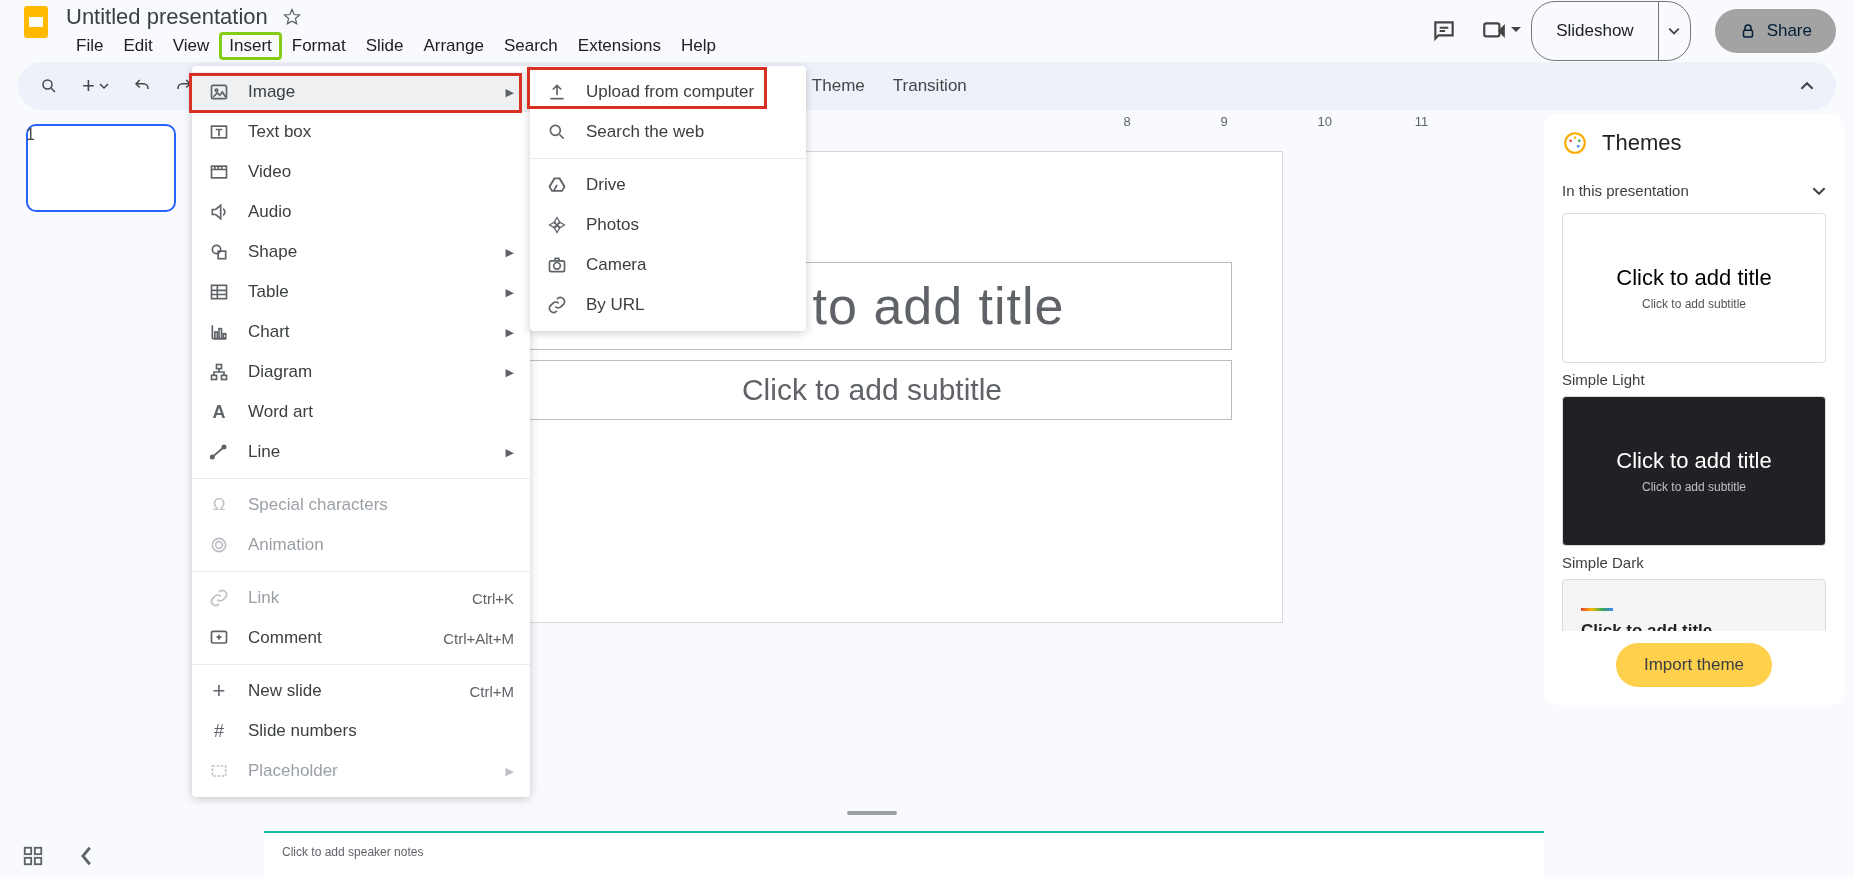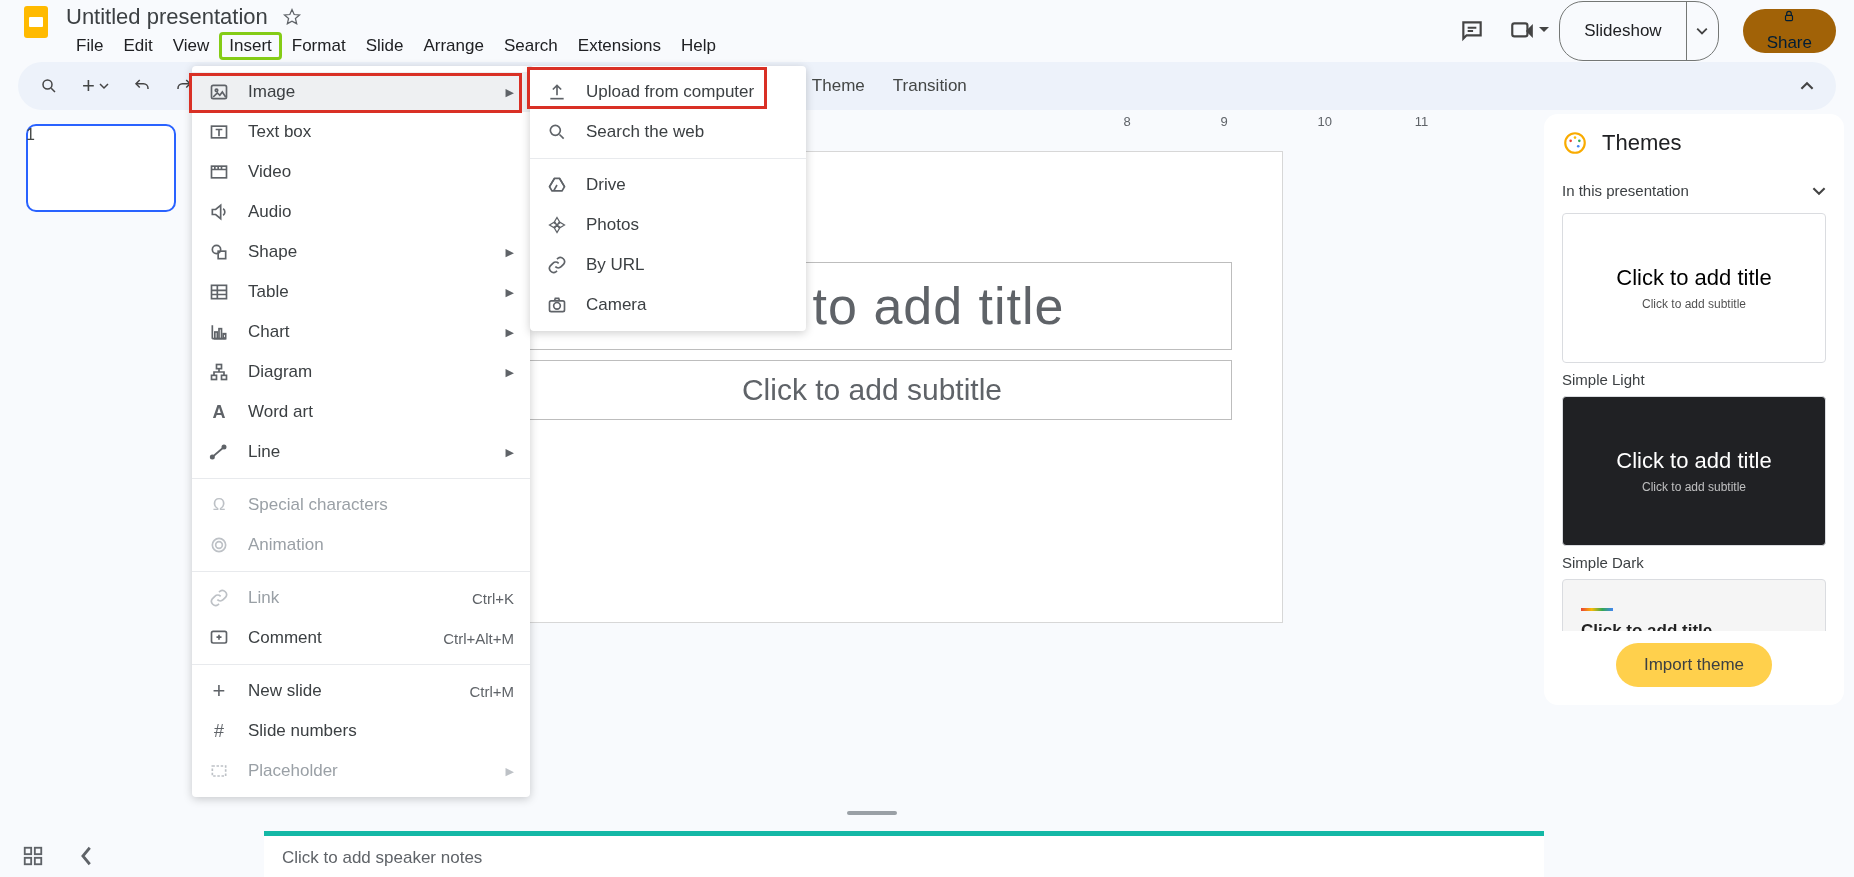--- a/index.html
+++ b/index.html
@@ -14,21 +14,21 @@
 .doc-title { font-size: 22px; color:#3c4043; }
 .star-icon { width:20px; height:20px; color:#5f6368; fill:none; stroke:#5f6368; stroke-width:1.5;}
 .menubar { display:flex; gap:0; margin-top:2px;}
 .menubar .menu-item { padding: 4px 10px; font-size:17px; color:#202124; border-radius:4px; cursor:default;}
 .menubar .menu-item.highlight { border:3px solid #84cc16; padding:1px 7px;}
 .right-actions { display:flex; align-items:center; gap:24px; }
 .icon-btn { width:26px; height:26px; color:#444; display:flex;align-items:center;justify-content:center;}
 .slideshow-group { display:flex; align-items:center; border:1px solid #747775; border-radius:24px; height:60px; overflow:hidden;}
 .slideshow-btn { padding: 0 24px; font-size:17px; color:#202124; height:100%; display:flex;align-items:center;}
 .slideshow-drop { width:32px; border-left:1px solid #747775; height:100%; display:flex;align-items:center;justify-content:center;}
-.share-btn { background:#a16207; border-radius:24px; height:44px; padding:0 24px; display:flex; align-items:center; gap:10px; font-size:17px; color:#001d35;flex-direction:column;}
+.share-btn { background:#a3a3a3; border-radius:24px; height:44px; padding:0 24px; display:flex; align-items:center; gap:10px; font-size:17px; color:#001d35;}
 
 
 .toolbar-wrap { padding:0 18px; margin-top:4px;}
 .toolbar { background:#edf2fa; border-radius:28px; height:48px; display:flex; align-items:center; padding:0 14px; gap:8px;}
 .toolbar .tb-btn { padding:4px 8px; color:#444746; font-size:14px; display:flex;align-items:center;gap:4px;}
 .toolbar .tb-sep { width:1px; height:24px; background:#c7c7c7; margin:0 4px;}
 .toolbar .tb-lbl { font-size:17px; color:#444746; padding:0 10px;}
 .toolbar .spacer-left { width:140px;}
 .toolbar .right-collapse { margin-left:auto; }
 
@@ -39,21 +39,21 @@
 .thumb { width:150px; height:88px; background:#fff; border:2.5px solid #2962ff; border-radius:10px;}
 .canvas-area { flex:1; position:relative; }
 .ruler { height:18px; position:relative; color:#5f6368; font-size:13px; margin-left:110px; margin-right:20px;}
 .ruler span{ position:absolute; top:0;}
 .slide-canvas { margin:20px auto 0 auto; width:820px; height:470px; background:#fff; box-shadow:0 0 0 1px #d7d7d7; position:relative;}
 .title-ph { position:absolute; left:50px; right:50px; top:110px; height:88px; border:1px solid #bdbdbd; display:flex; align-items:center; justify-content:center;}
 .title-ph span { font-size:52px; letter-spacing:1px; color:#5f6368;}
 .subtitle-ph { position:absolute; left:50px; right:50px; top:208px; height:60px; border:1px solid #bdbdbd; display:flex; align-items:center; justify-content:center;}
 .subtitle-ph span { font-size:30px; color:#5f6368;}
 .resize-handle { position:absolute; bottom:10px; left:50%; transform:translateX(-50%); width:50px; height:4px; background:#9aa0a6; border-radius:2px;}
-.speaker-notes { position:absolute; bottom:0; left:264px; right:310px; height:46px; background:#fff; padding:12px 18px; color:#5f6368; font-size:17px; border-top:5px solid #14b8a6;}
+.speaker-notes { position:absolute; bottom:0; left:264px; right:310px; height:46px; background:#fff; padding:12px 18px; color:#5f6368; font-size:12px; border-top:2px solid #14b8a6;}
 
 
 .themes-panel { width:300px; background:#fff; border-radius:14px; margin:0 10px 0 0; padding:0; overflow:hidden; display:flex; flex-direction:column; height: calc(100% - 120px);}
 .themes-head { display:flex; align-items:center; gap:14px; padding:16px 18px;}
 .palette-ic { width:26px; height:26px; }
 .themes-title { font-size:22px; color:#202124;}
 .themes-sub { padding:10px 18px; display:flex; justify-content:space-between; align-items:center; font-size:15px; color:#3c4043;}
 .theme-list { padding:4px 18px; overflow-y:auto; flex:1;}
 .theme-item { margin-bottom:8px;}
 .theme-thumb { border:1px solid #dadce0; border-radius:4px; height:150px; display:flex; flex-direction:column; align-items:center; justify-content:center; gap:6px;}
@@ -446,35 +446,35 @@
       <span class="mi-ic">
         <svg width="20" height="20" viewBox="0 0 24 24" fill="#5f6368">
           <path d="M12 3l3 5-3 4-3-4zM3 12l5-3 4 3-4 3zM12 21l-3-5 3-4 3 4zM21 12l-5 3-4-3 4-3z" fill="none" stroke="#5f6368" stroke-width="1.5"></path>
         </svg>
       </span>
       <span>Photos</span>
     </div>
   <div class="menu-row">
       <span class="mi-ic">
         <svg width="20" height="20" viewBox="0 0 24 24" fill="none" stroke="#5f6368" stroke-width="2">
-          <path d="M10 14a5 5 0 007 0l3-3a5 5 0 00-7-7l-1 1"></path>
-          <path d="M14 10a5 5 0 00-7 0l-3 3a5 5 0 007 7l1-1"></path>
-        </svg>
-      </span>
-      <span>By URL</span>
-    </div>
-  <div class="menu-row">
-      <span class="mi-ic">
-        <svg width="20" height="20" viewBox="0 0 24 24" fill="none" stroke="#5f6368" stroke-width="2">
           <rect x="3" y="7" width="18" height="13" rx="2"></rect>
           <circle cx="12" cy="13" r="4"></circle>
           <path d="M9 7l1-3h4l1 3"></path>
         </svg>
       </span>
       <span>Camera</span>
+    </div>
+  <div class="menu-row">
+      <span class="mi-ic">
+        <svg width="20" height="20" viewBox="0 0 24 24" fill="none" stroke="#5f6368" stroke-width="2">
+          <path d="M10 14a5 5 0 007 0l3-3a5 5 0 00-7-7l-1 1"></path>
+          <path d="M14 10a5 5 0 00-7 0l-3 3a5 5 0 007 7l1-1"></path>
+        </svg>
+      </span>
+      <span>By URL</span>
     </div>
 </div>
 <div class="highlight-box2"></div>
 
 <div class="bottom-util">
   <svg class="sq" viewBox="0 0 24 24" fill="none" stroke="#5f6368" stroke-width="2">
       <rect x="3" y="3" width="7" height="7"></rect>
       <rect x="14" y="3" width="7" height="7"></rect>
       <rect x="3" y="14" width="7" height="7"></rect>
       <rect x="14" y="14" width="7" height="7"></rect>

